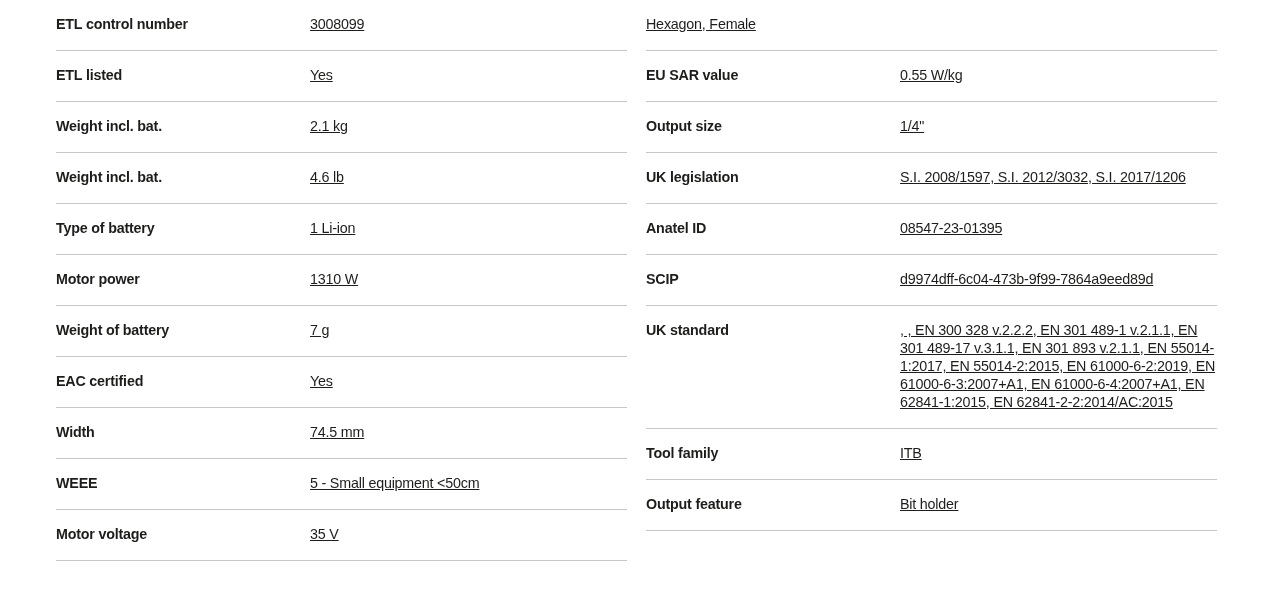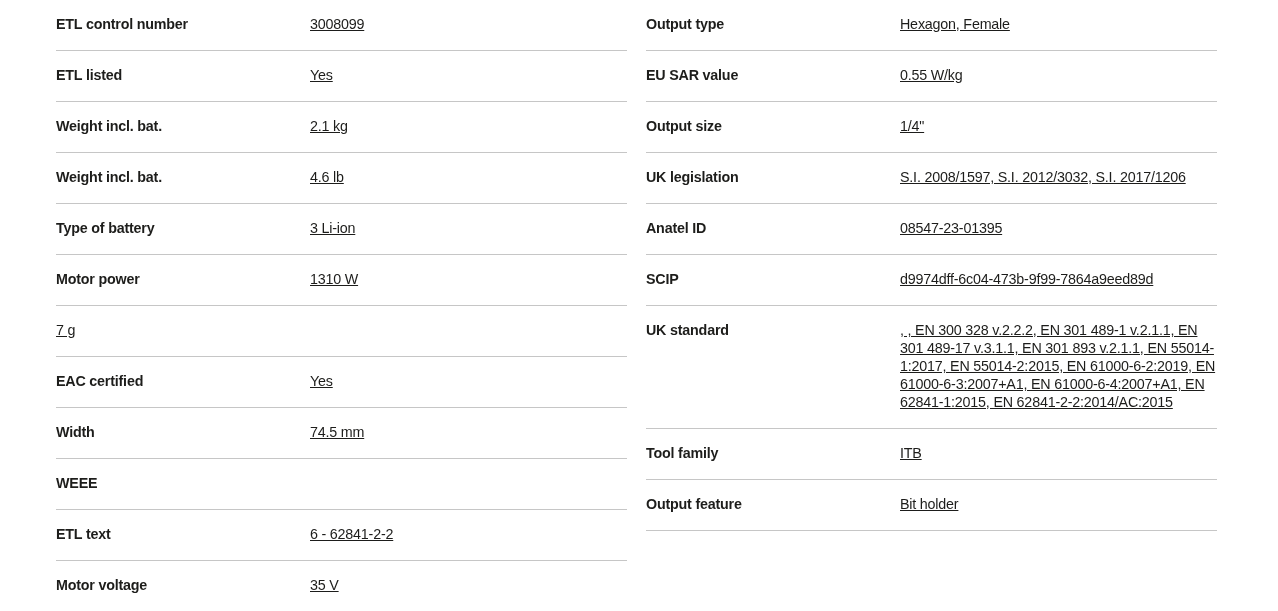--- a/index.html
+++ b/index.html
@@ -70,60 +70,57 @@
     <div class="spec-value">2.1 kg</div>
   </div>
 
   <div class="spec-row">
     <div class="spec-label">Weight incl. bat.</div>
     <div class="spec-value">4.6 lb</div>
   </div>
 
   <div class="spec-row">
     <div class="spec-label">Type of battery</div>
-    <div class="spec-value">3 Li-ion</div>
+    <div class="spec-value">1 Li-ion</div>
   </div>
 
   <div class="spec-row">
     <div class="spec-label">Motor power</div>
     <div class="spec-value">1310 W</div>
   </div>
 
   <div class="spec-row">
+    <div class="spec-label">Weight of battery</div>
     <div class="spec-value">7 g</div>
   </div>
 
   <div class="spec-row">
     <div class="spec-label">EAC certified</div>
     <div class="spec-value">Yes</div>
   </div>
 
   <div class="spec-row">
     <div class="spec-label">Width</div>
     <div class="spec-value">74.5 mm</div>
   </div>
 
   <div class="spec-row">
     <div class="spec-label">WEEE</div>
+    <div class="spec-value">5 - Small equipment &lt;50cm</div>
   </div>
 
-  <div class="spec-row">
-    <div class="spec-label">ETL text</div>
-    <div class="spec-value">6 - 62841-2-2</div>
-  </div>
 
   <div class="spec-row">
     <div class="spec-label">Motor voltage</div>
     <div class="spec-value">35 V</div>
   </div>
 </div>
   <div class="spec-column">
 
   <div class="spec-row">
-    <div class="spec-label">Output type</div>
     <div class="spec-value">Hexagon, Female</div>
   </div>
 
   <div class="spec-row">
     <div class="spec-label">EU SAR value</div>
     <div class="spec-value">0.55 W/kg</div>
   </div>
 
   <div class="spec-row">
     <div class="spec-label">Output size</div>

